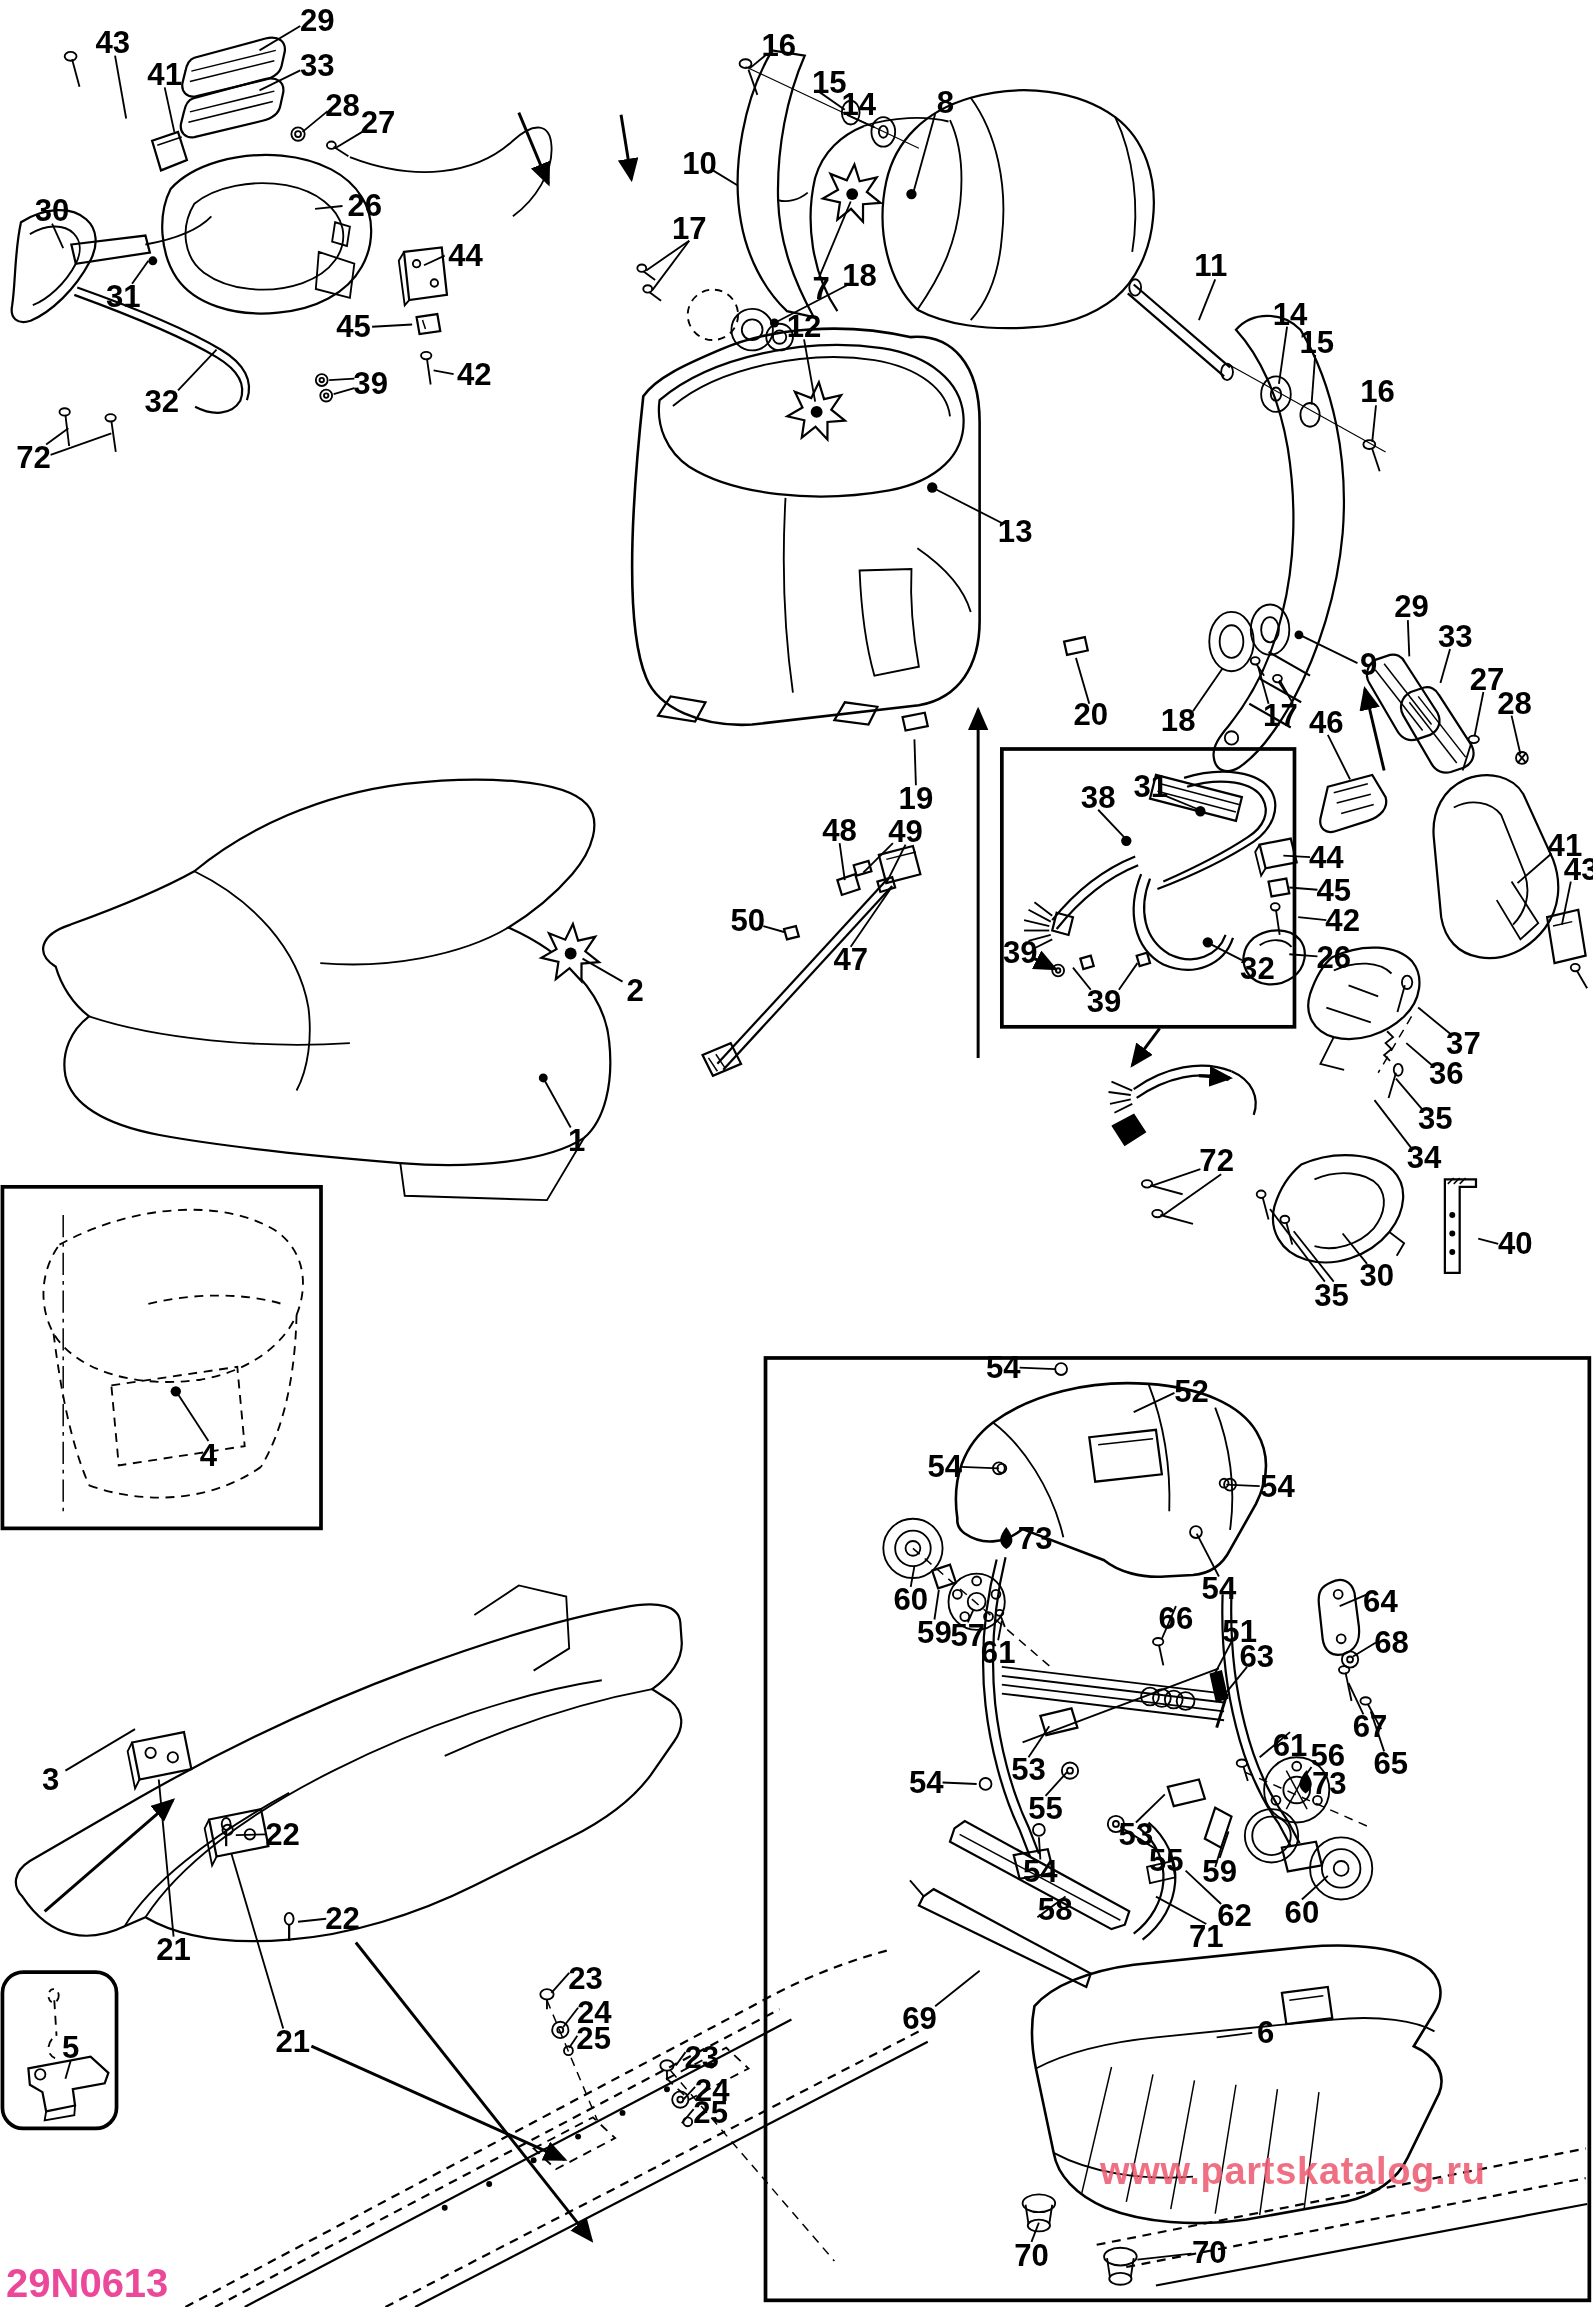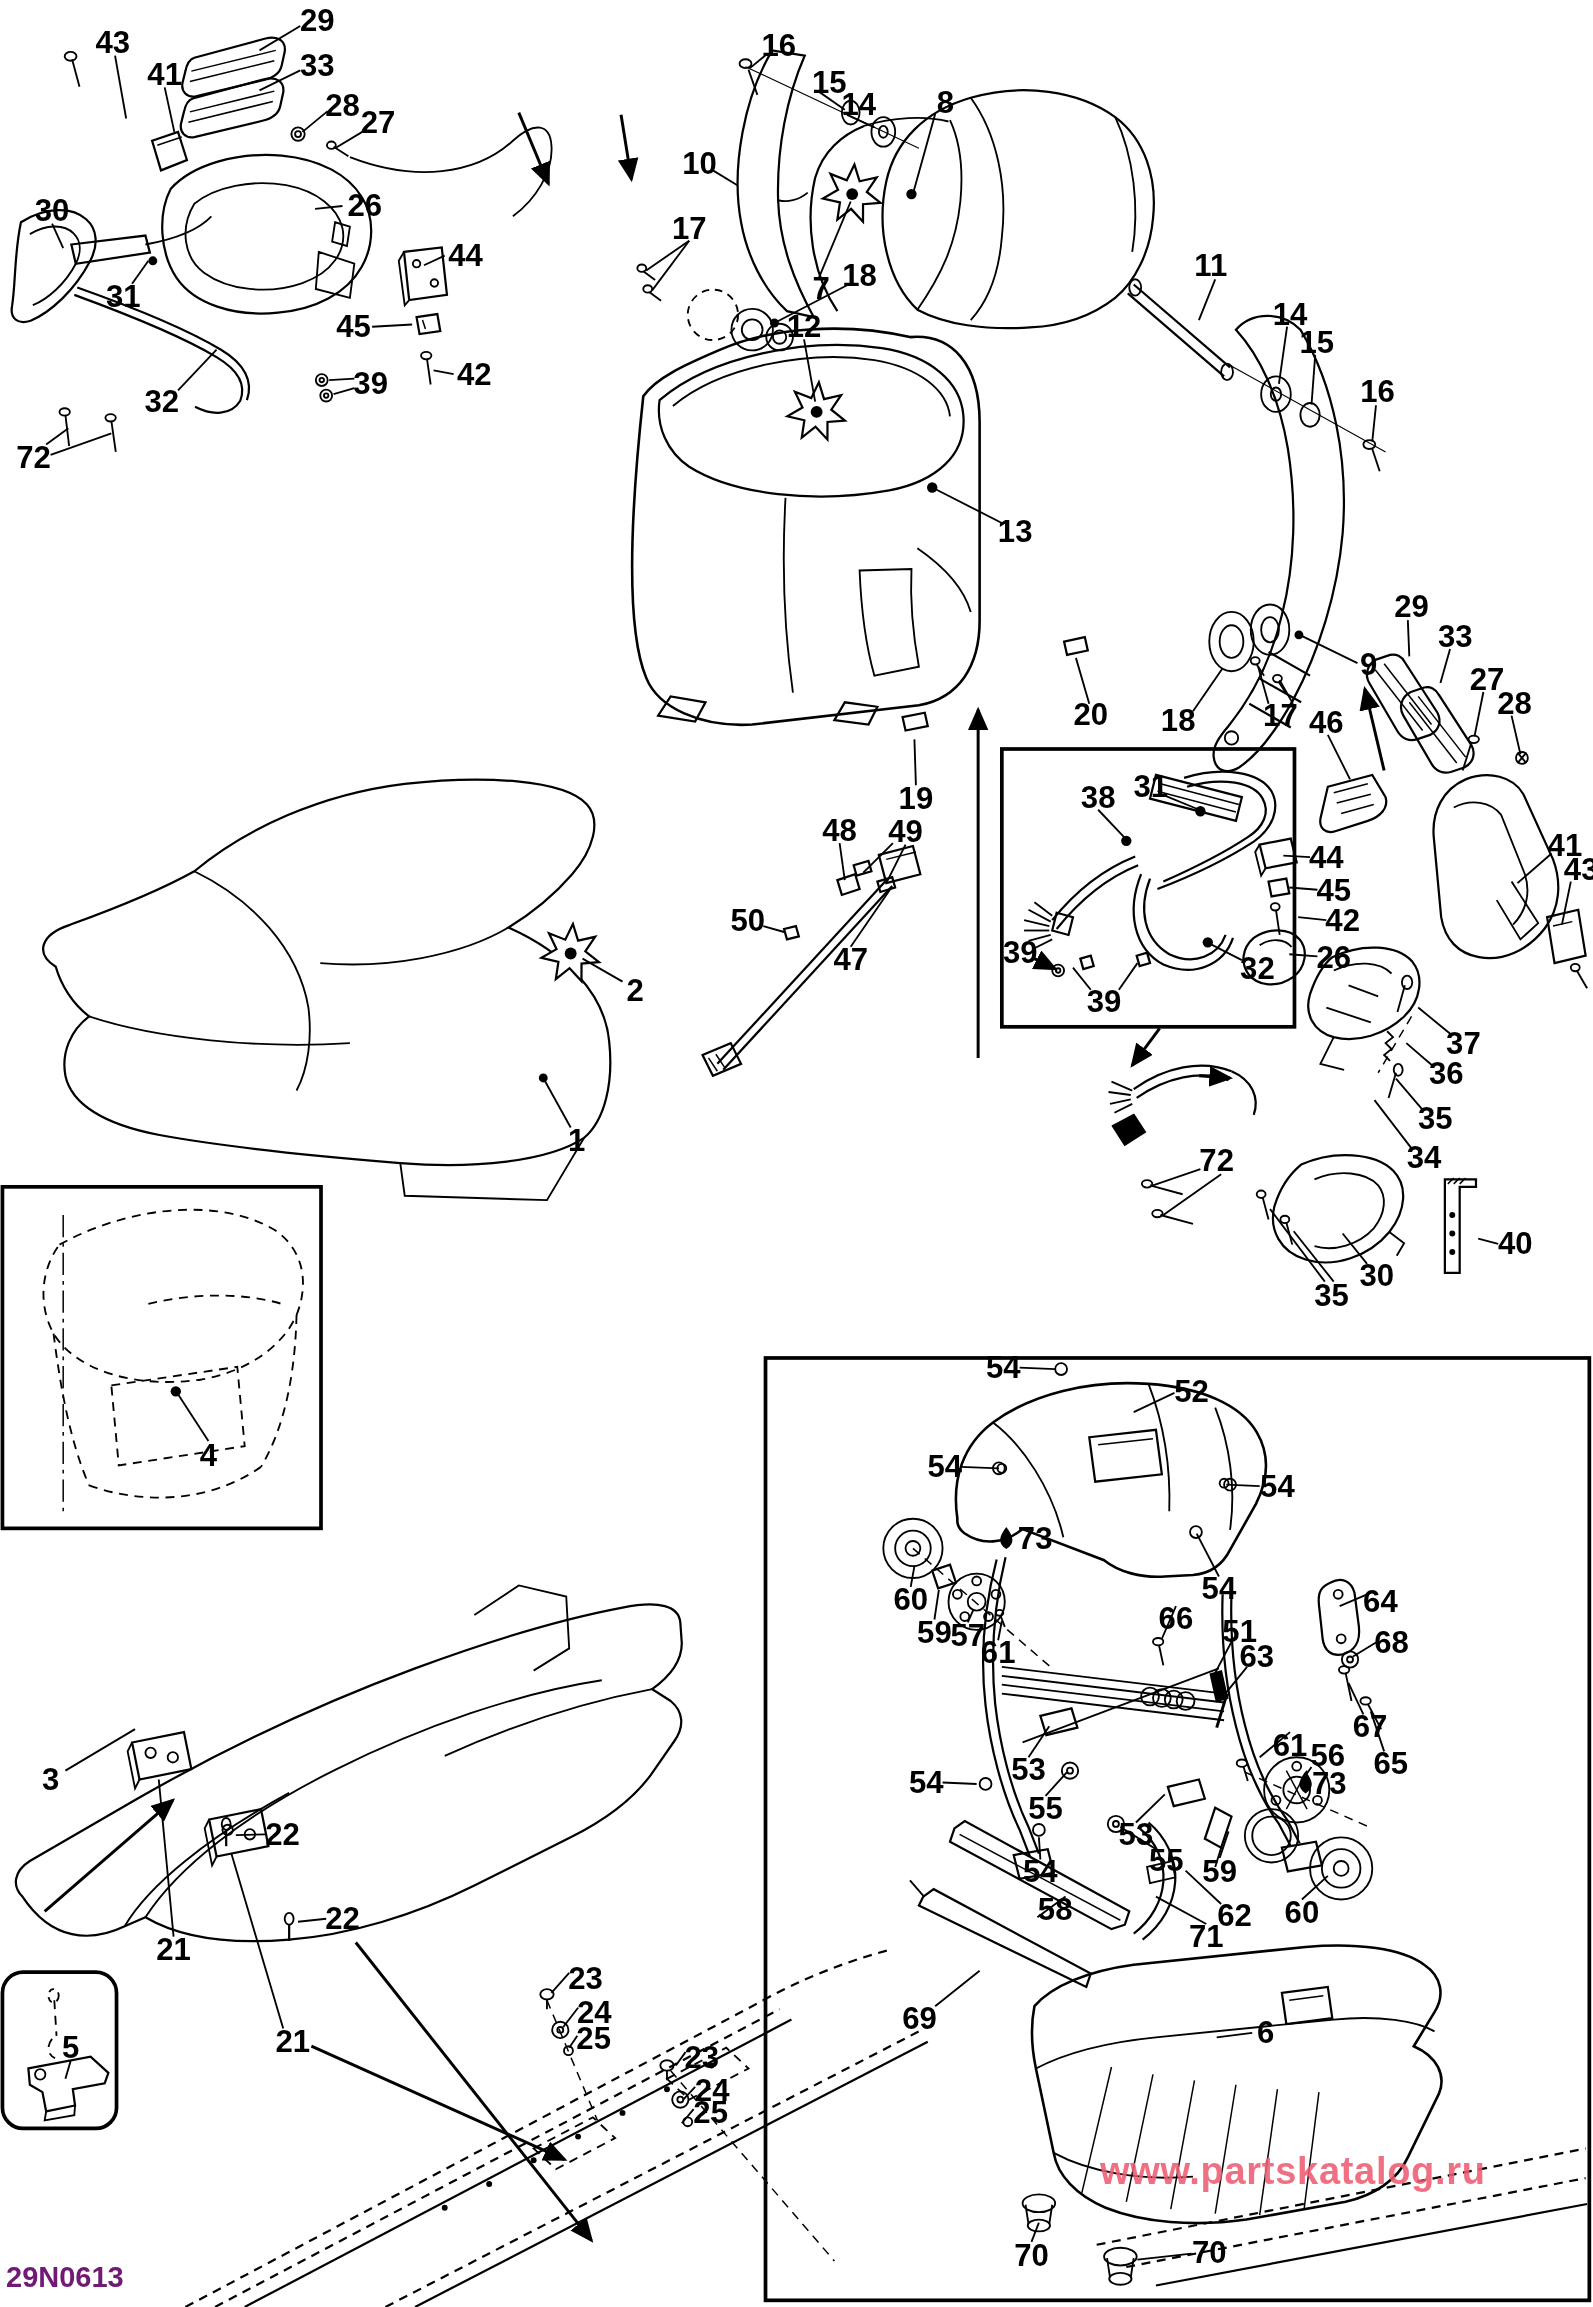--- a/index.html
+++ b/index.html
@@ -1,20 +1,20 @@
 <!DOCTYPE html>
 <html style="font-size:12px"><head>
 <meta charset="utf-8">
 <style>
   html,body{margin:0;padding:0;background:#fff;}
   body{width:1594px;height:2307px;position:relative;overflow:hidden;
        font-family:"Liberation Sans",sans-serif;}
   #stage{position:absolute;left:0;top:0;}
   .overlay{position:absolute;white-space:nowrap;}
-  #diagram-code{left:6px;top:2261px;font-size:29px;font-weight:700;color:#701a75;}
+  #diagram-code{left:6px;top:2261px;font-size:40px;font-weight:700;color:#ec4899;}
   #watermark{left:1100px;top:2150px;font-size:38px;font-weight:700;
              color:#ef5d72;opacity:.88;letter-spacing:0.7px;}
 </style>
 </head>
 <body>
 
 <div id="stage"><svg width="1594" height="2307" viewBox="0 0 2151 3114">
       <defs>
         <marker id="ah" markerWidth="10" markerHeight="10" refX="7" refY="3.5" orient="auto">
           <path d="M0 0 L8 3.5 L0 7 Z" fill="#000000"></path>

